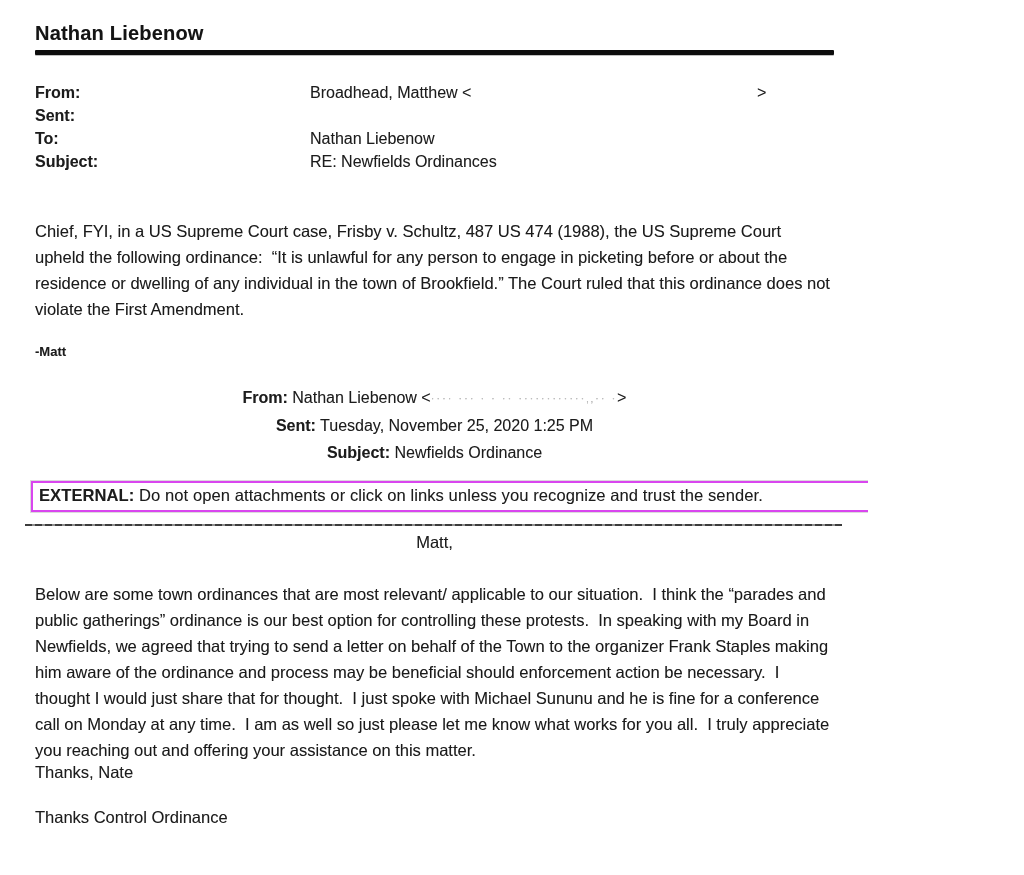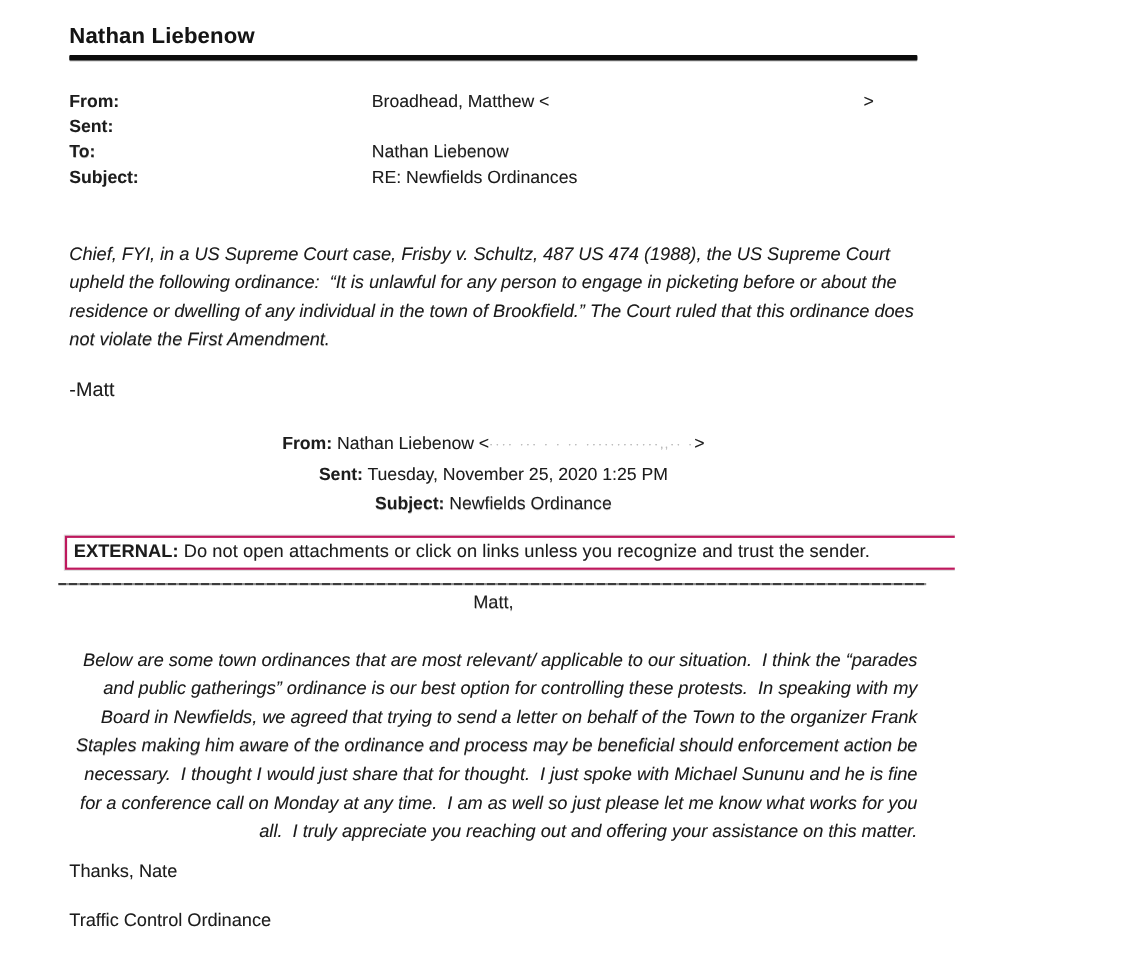--- a/index.html
+++ b/index.html
@@ -6,21 +6,20 @@
   html, body { background: #ffffff; }
   .page {
     position: relative;
     width: 868px;
     height: 875px;
     background: #ffffff;
     color: #1c1c1c;
     font-family: "Liberation Sans", sans-serif;
     overflow: hidden;
     text-shadow: 0.2px 0.2px 0 rgba(0,0,0,0.28);
-    padding-left: 28px;
   }
   .inner { padding: 22px 34px 0 35px; }
 
   .doc-title {
     font-size: 20px;
     font-weight: 700;
     letter-spacing: 0.2px;
     color: #141414;
   }
   .thick-rule {
@@ -37,60 +36,59 @@
   .hdr-label { width: 275px; font-weight: 700; flex-shrink: 0; }
   .hdr-value { position: relative; flex: 1; }
   .suffix-far { position: absolute; left: 447px; top: 0; }
 
   .body-text {
     font-size: 16.5px;
     line-height: 26px;
     max-width: 958px;
     white-space: pre-wrap;
     color: #1a1a1a;
-    font-style: italic;
   }
   .body-reply { margin-top: 45px; }
-  .sig-reply { margin-top: 22px; font-size: 18px; }
+  .sig-reply { margin-top: 22px; font-size: 13px; font-weight: bold; }
 
   
   .orig-hdrs { margin-top: 25px; font-size: 16px; line-height: 27px; text-align: center; }
   .orig-label { font-weight: 700; }
   .redacted-trace {
     color: #bdbdbd;
     font-size: 11px;
     letter-spacing: 2px;
     vertical-align: 1px;
   }
   .to-gap { display: inline-block; width: 292px; }
 
   
   .ext-box {
     margin-top: 15px;
     margin-left: -4px;
     width: 852px;
-    border: 2px solid #be185d;
+    border: 2px solid #d946ef;
     box-shadow: 0 0 0 1px rgba(0,0,0,0.14);
     padding: 3px 6px 5px 6px;
     font-size: 16.5px;
     letter-spacing: 0.1px;
   }
   .ext-label { font-weight: 700; }
 
   .thin-rule {
     margin-top: 12px;
     margin-left: -10px;
     margin-right: -8px;
     height: 2px;
     background: repeating-linear-gradient(90deg, #3c3c3c 0 7px, #8d8d8d 7px 10px);
   }
 
   .greeting { margin-top: 7px; font-size: 16.5px; text-align: center; }
-  .body-main { margin-top: 29px; text-align: right; }
-  .closing { margin-top: 14px; font-size: 16.5px; }
+  .body-main { margin-top: 29px; }
+  .closing { font-size: 16.5px; }
   .attachment-title { margin-top: 26px; font-size: 16.5px; }
 </style>
 </head>
 <body>
 
 <div class="page">
   <div class="inner">
 
     <div class="doc-title">Nathan Liebenow</div>
     <div class="thick-rule"></div>
@@ -137,16 +135,16 @@
 
     <div class="ext-box">
       <span class="ext-label">EXTERNAL:</span><span> Do not open attachments or click on links unless you recognize and trust the sender.</span>
     </div>
 
     <div class="thin-rule"></div>
 
     <div class="greeting">Matt,</div>
     <p class="body-text body-main">Below are some town ordinances that are most relevant/ applicable to our situation.  I think the “parades and public gatherings” ordinance is our best option for controlling these protests.  In speaking with my Board in Newfields, we agreed that trying to send a letter on behalf of the Town to the organizer Frank Staples making him aware of the ordinance and process may be beneficial should enforcement action be necessary.  I thought I would just share that for thought.  I just spoke with Michael Sununu and he is fine for a conference call on Monday at any time.  I am as well so just please let me know what works for you all.  I truly appreciate you reaching out and offering your assistance on this matter.</p>
     <div class="closing">Thanks, Nate</div>
-    <div class="attachment-title">Traffic Control Ordinance</div>
+    <div class="attachment-title">Thanks Control Ordinance</div>
 
   </div>
 </div>
 
 </body></html>

